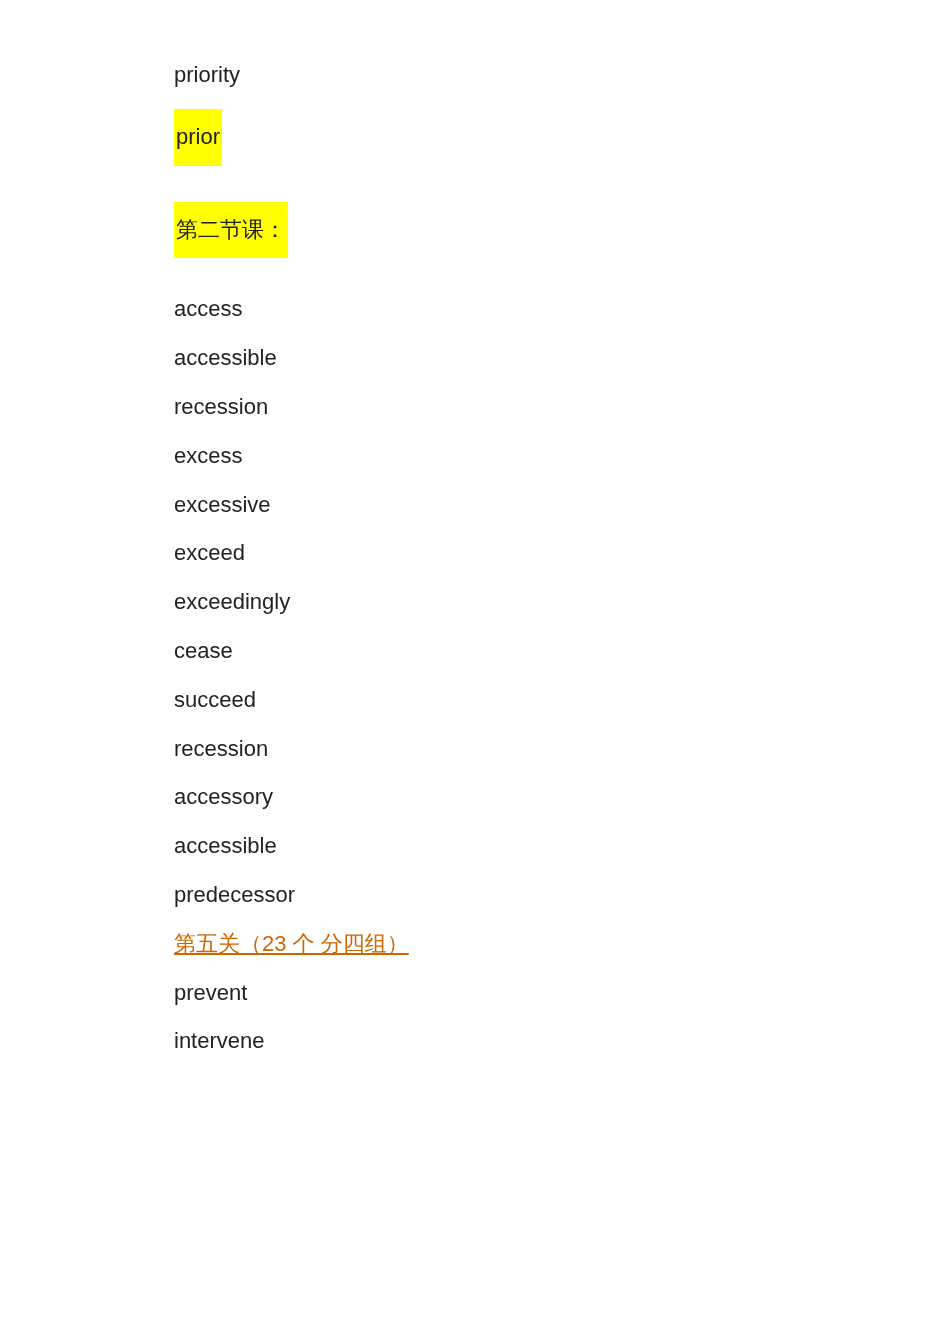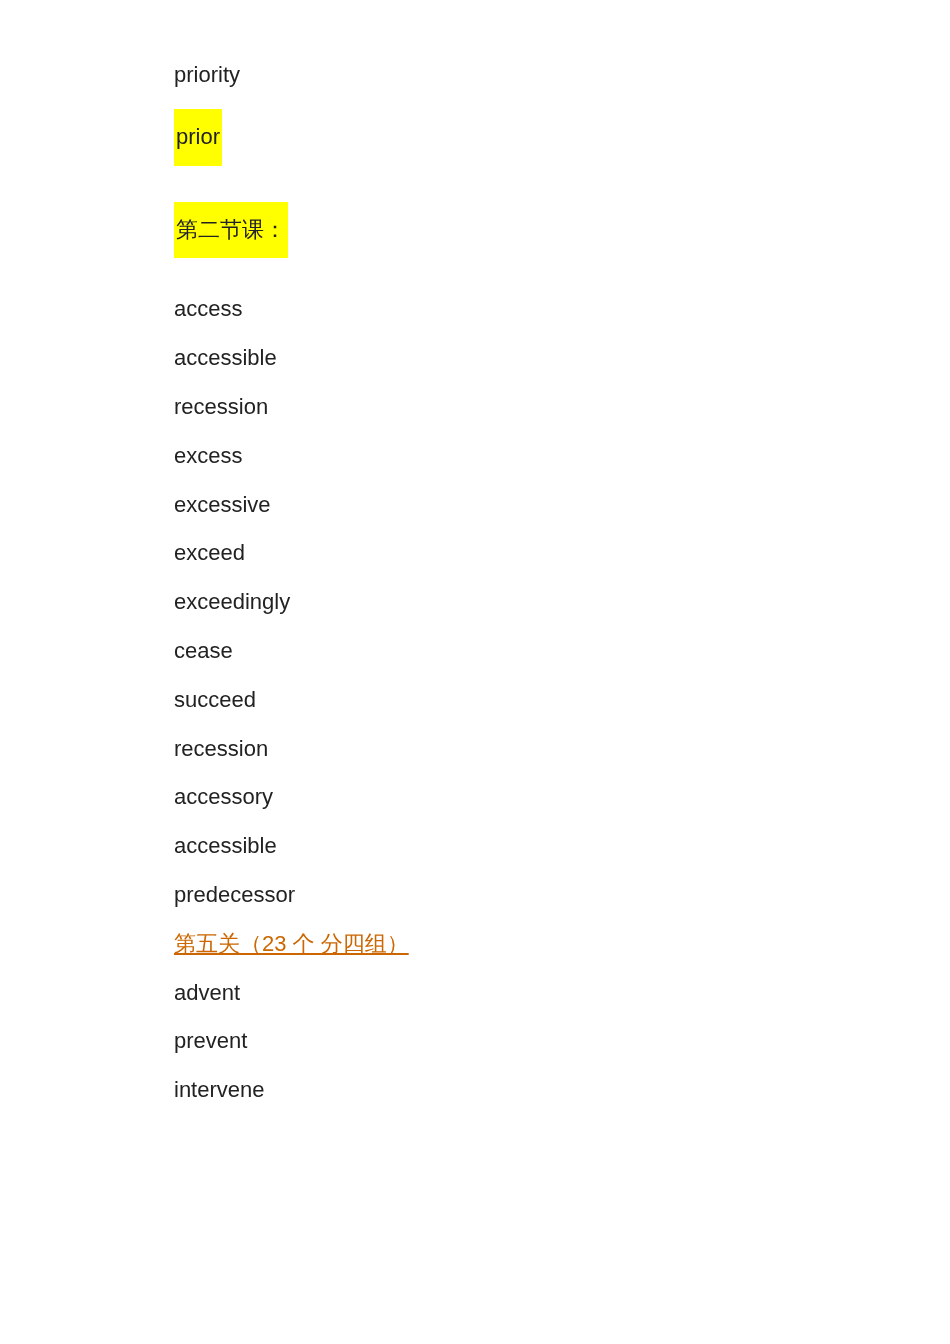--- a/index.html
+++ b/index.html
@@ -48,16 +48,15 @@
     <div class="word-row"><span class="word-item">excessive</span></div>
     <div class="word-row"><span class="word-item">exceed</span></div>
     <div class="word-row"><span class="word-item">exceedingly</span></div>
     <div class="word-row"><span class="word-item">cease</span></div>
     <div class="word-row"><span class="word-item">succeed</span></div>
     <div class="word-row"><span class="word-item">recession</span></div>
     <div class="word-row"><span class="word-item">accessory</span></div>
     <div class="word-row"><span class="word-item">accessible</span></div>
     <div class="word-row"><span class="word-item">predecessor</span></div>
     <div class="word-row"><span class="word-item" style="color: rgb(204, 102, 0); text-decoration: underline;">第五关（23 个  分四组）</span></div>
-    <div class="word-row"><span class="word-item">advent</span></div>
     <div class="word-row"><span class="word-item">prevent</span></div>
     <div class="word-row"><span class="word-item">intervene</span></div>
   </div>
 
 </body></html>

